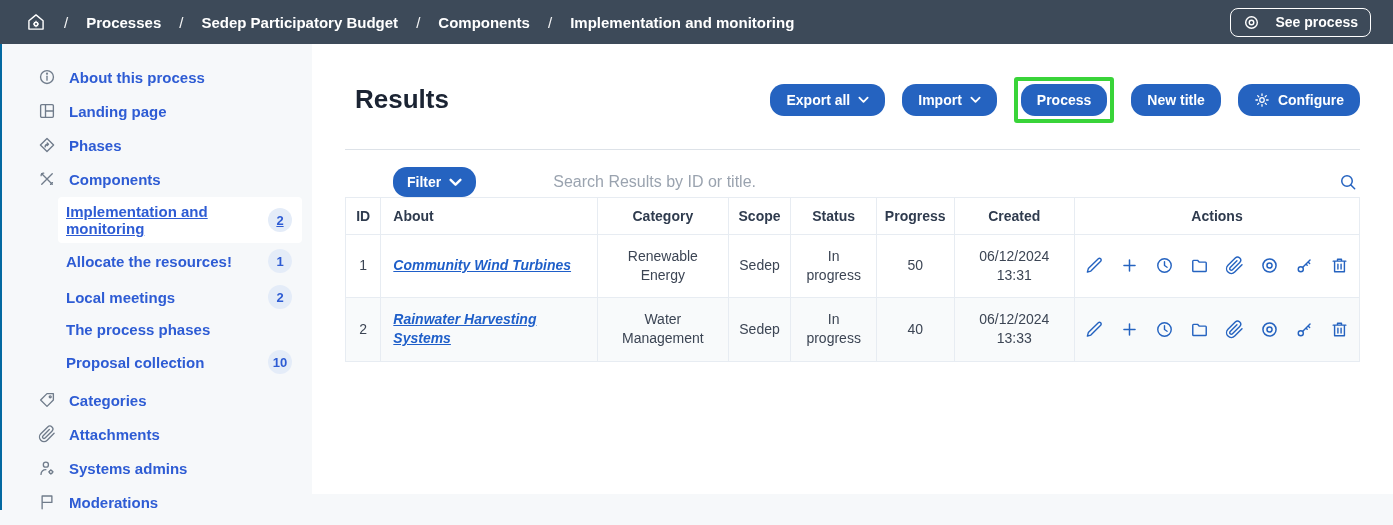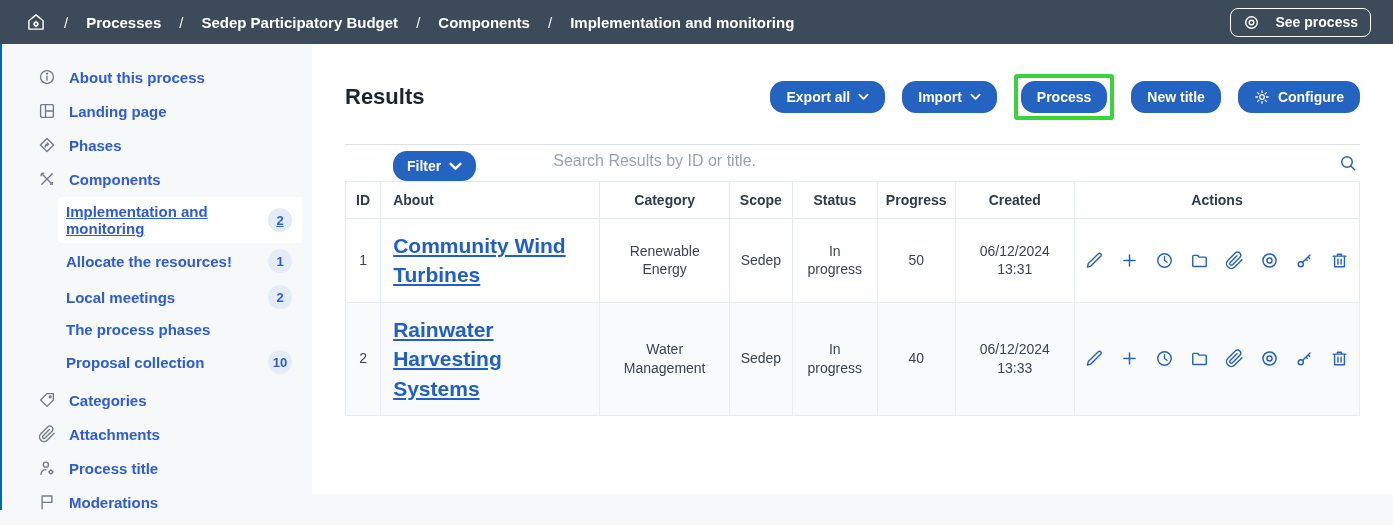--- a/index.html
+++ b/index.html
@@ -49,31 +49,31 @@
   .subnav-item.active .subnav-label, .subnav-item.active .badge-num { text-decoration:underline; font-weight:700; }
   .badge {
     min-width:24px; height:24px; border-radius:50%;
     background:#e4ecf8; color:#2e5cd4; font-size:13px; font-weight:700;
     display:flex; align-items:center; justify-content:center;
   }
 
   
   .main { flex:1; background:#ffffff; margin-bottom:16px; padding:30px 33px 0 33px; }
   .title-row { display:flex; align-items:center; }
-  .page-title { font-size:22px; font-weight:700; color:#1b2433; margin:0; }
+  .page-title { font-size:26px; font-weight:700; color:#1b2433; margin:10px; }
   .top-actions { margin-left:auto; display:flex; align-items:center; gap:17px; }
   .btn {
     background:#2563c0; color:#fff; font-weight:700; font-size:14px;
     border:none; border-radius:14px; padding:8px 16px; cursor:pointer;
     display:inline-flex; align-items:center; gap:8px; font-family:inherit; white-space:nowrap;
   }
   .statuses-highlight { border:4px solid #39d439; border-radius:3px; padding:3px; display:inline-flex; background:#fff; }
   .divider { height:1px; background:#dde2e8; margin-top:24px; }
 
-  .filter-row { display:flex; align-items:flex-start; margin-top:6px;padding-left:48px; }
+  .filter-row { display:flex; align-items:center; margin-top:17px;padding-left:48px; }
   .filter-btn { padding:7px 14px; }
   .search-input {
     flex:1; border:none; outline:none; background:transparent;
     font-size:16px; color:#5a6472; margin-left:75px; font-family:inherit;
   }
   .search-input::placeholder { color:#9aa3af; opacity:1; }
   .search-icon-btn { background:none; border:none; color:#2563c0; cursor:pointer; padding:2px; margin-left:10px; }
 
   
   table.results { width:100%; border-collapse:collapse; }
@@ -82,21 +82,21 @@
     font-size:14px; font-weight:700; color:#2f3b4e; padding:10px 8px;
     text-align:center; background:#fff;
   }
   .results th.al { text-align:left; padding-left:12px; }
   .results td {
     font-size:14px; color:#3c4554; text-align:center; padding:12px 10px; line-height:1.35;
     background:#fff;
   }
   .results tr.alt td { background:#f8fafb; }
   .results td.title-cell { text-align:left; padding-left:12px; }
-  .result-link { color:#1f5fc9; font-weight:700; font-size:21px; text-decoration:underline; cursor:pointer; line-height:1.4; }
+  .result-link { color:#1f5fc9; font-weight:700; font-size:14px; text-decoration:underline; cursor:pointer; line-height:1.4;font-style:italic; }
   .action-icons { display:flex; align-items:center; justify-content:center; gap:16px; color:#2563c0; }
   .action-icons a { color:#2563c0; cursor:pointer; display:flex; }
 </style>
 </head>
 <body>
 
 <div class="topbar">
   <nav class="breadcrumb">
     <a class="home-link">
       <span>
@@ -224,21 +224,21 @@
 
     <a class="nav-item">
       <span class="nav-ic">
         <svg width="18" height="18" viewBox="0 0 24 24" fill="none" stroke="currentColor" stroke-width="1.8" stroke-linecap="round">
           <circle cx="10.5" cy="7.5" r="3.4"></circle>
           <path d="M4 20.5c0-4 2.7-6.3 6.5-6.3"></path>
           <circle cx="17.2" cy="17.2" r="2.1"></circle>
           <path d="M17.2 13.9v1 M17.2 19.5v1 M13.9 17.2h1 M19.5 17.2h1" stroke-width="1.3"></path>
         </svg>
       </span>
-      <span>Process title</span>
+      <span>Systems admins</span>
     </a>
 
     <a class="nav-item">
       <span class="nav-ic">
         <svg width="18" height="18" viewBox="0 0 24 24" fill="none" stroke="currentColor" stroke-width="1.8" stroke-linecap="round" stroke-linejoin="round">
           <path d="M5.5 21 V4 H18.5 V12.5 H5.5"></path>
         </svg>
       </span>
       <span>Moderations</span>
     </a>

